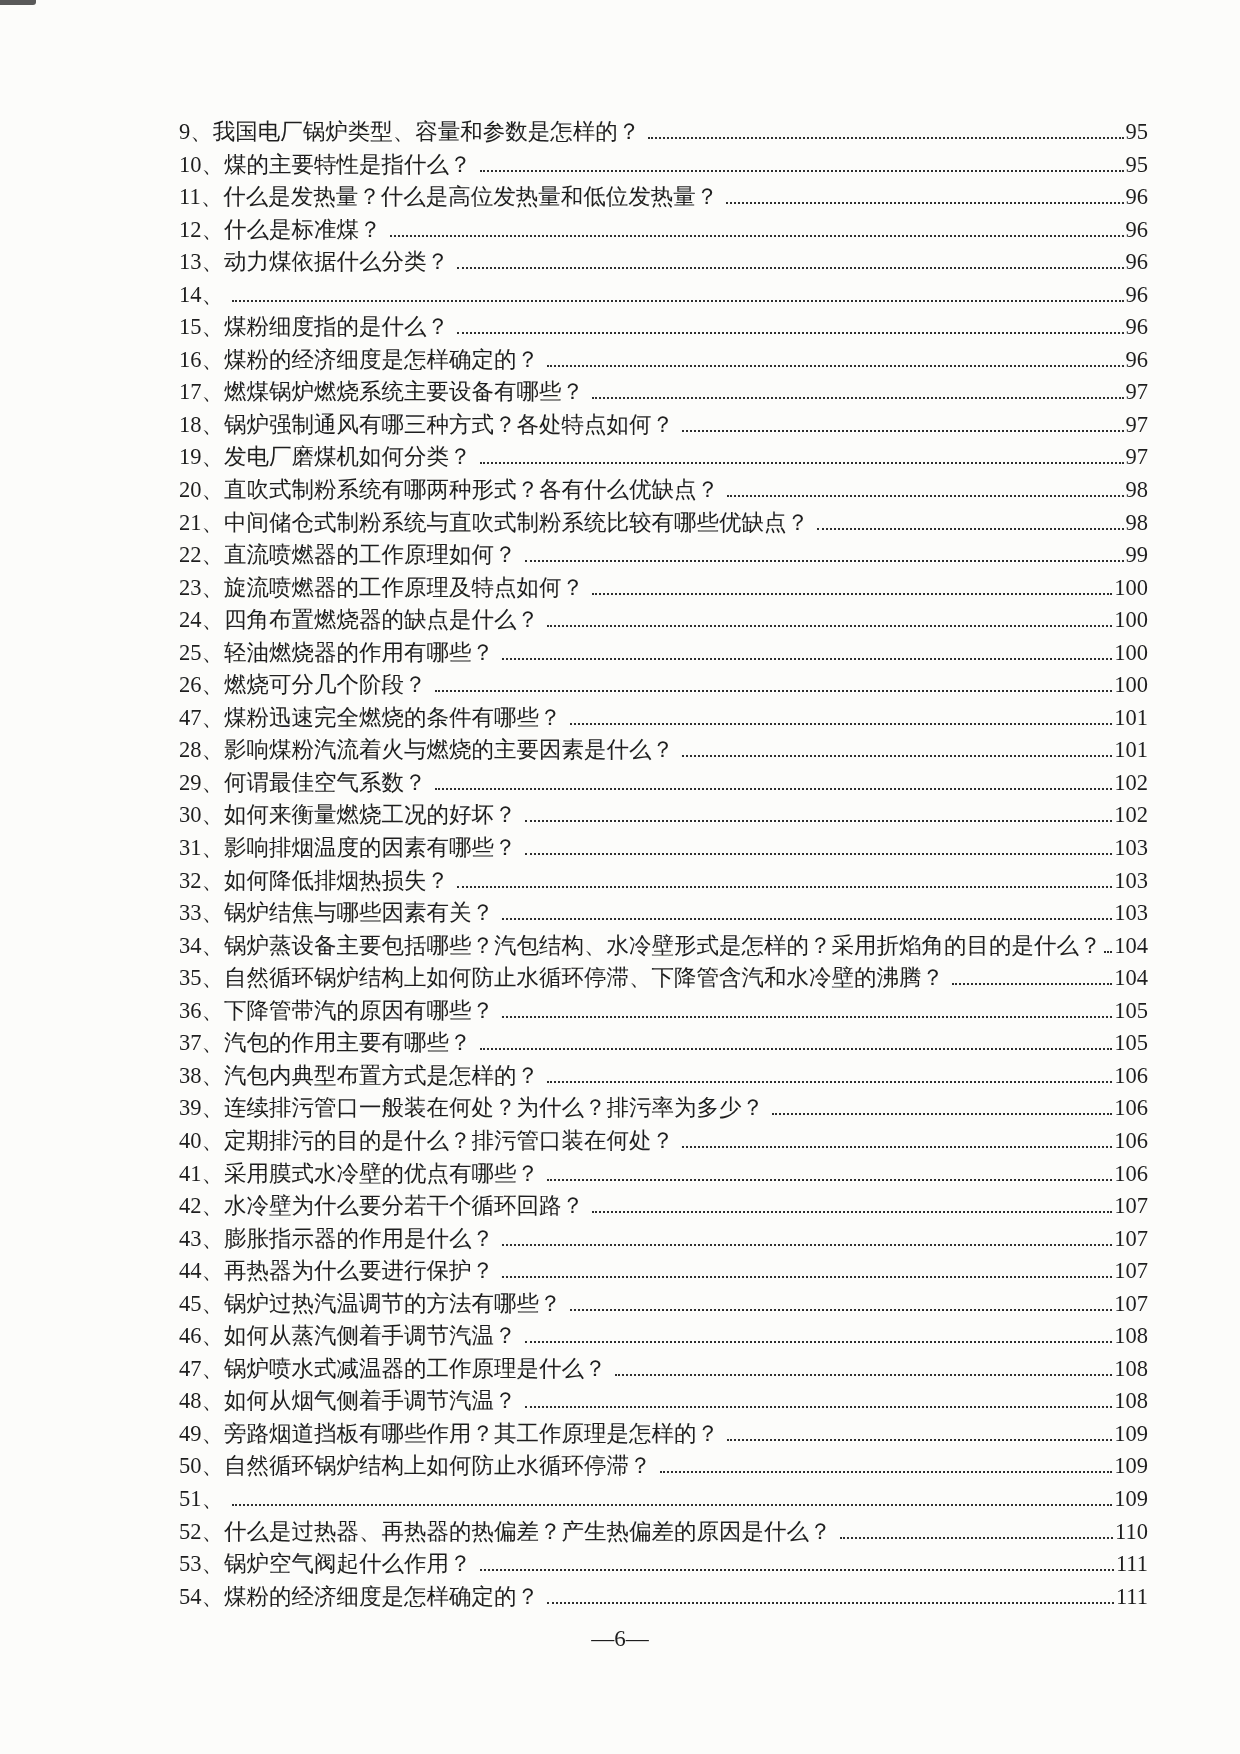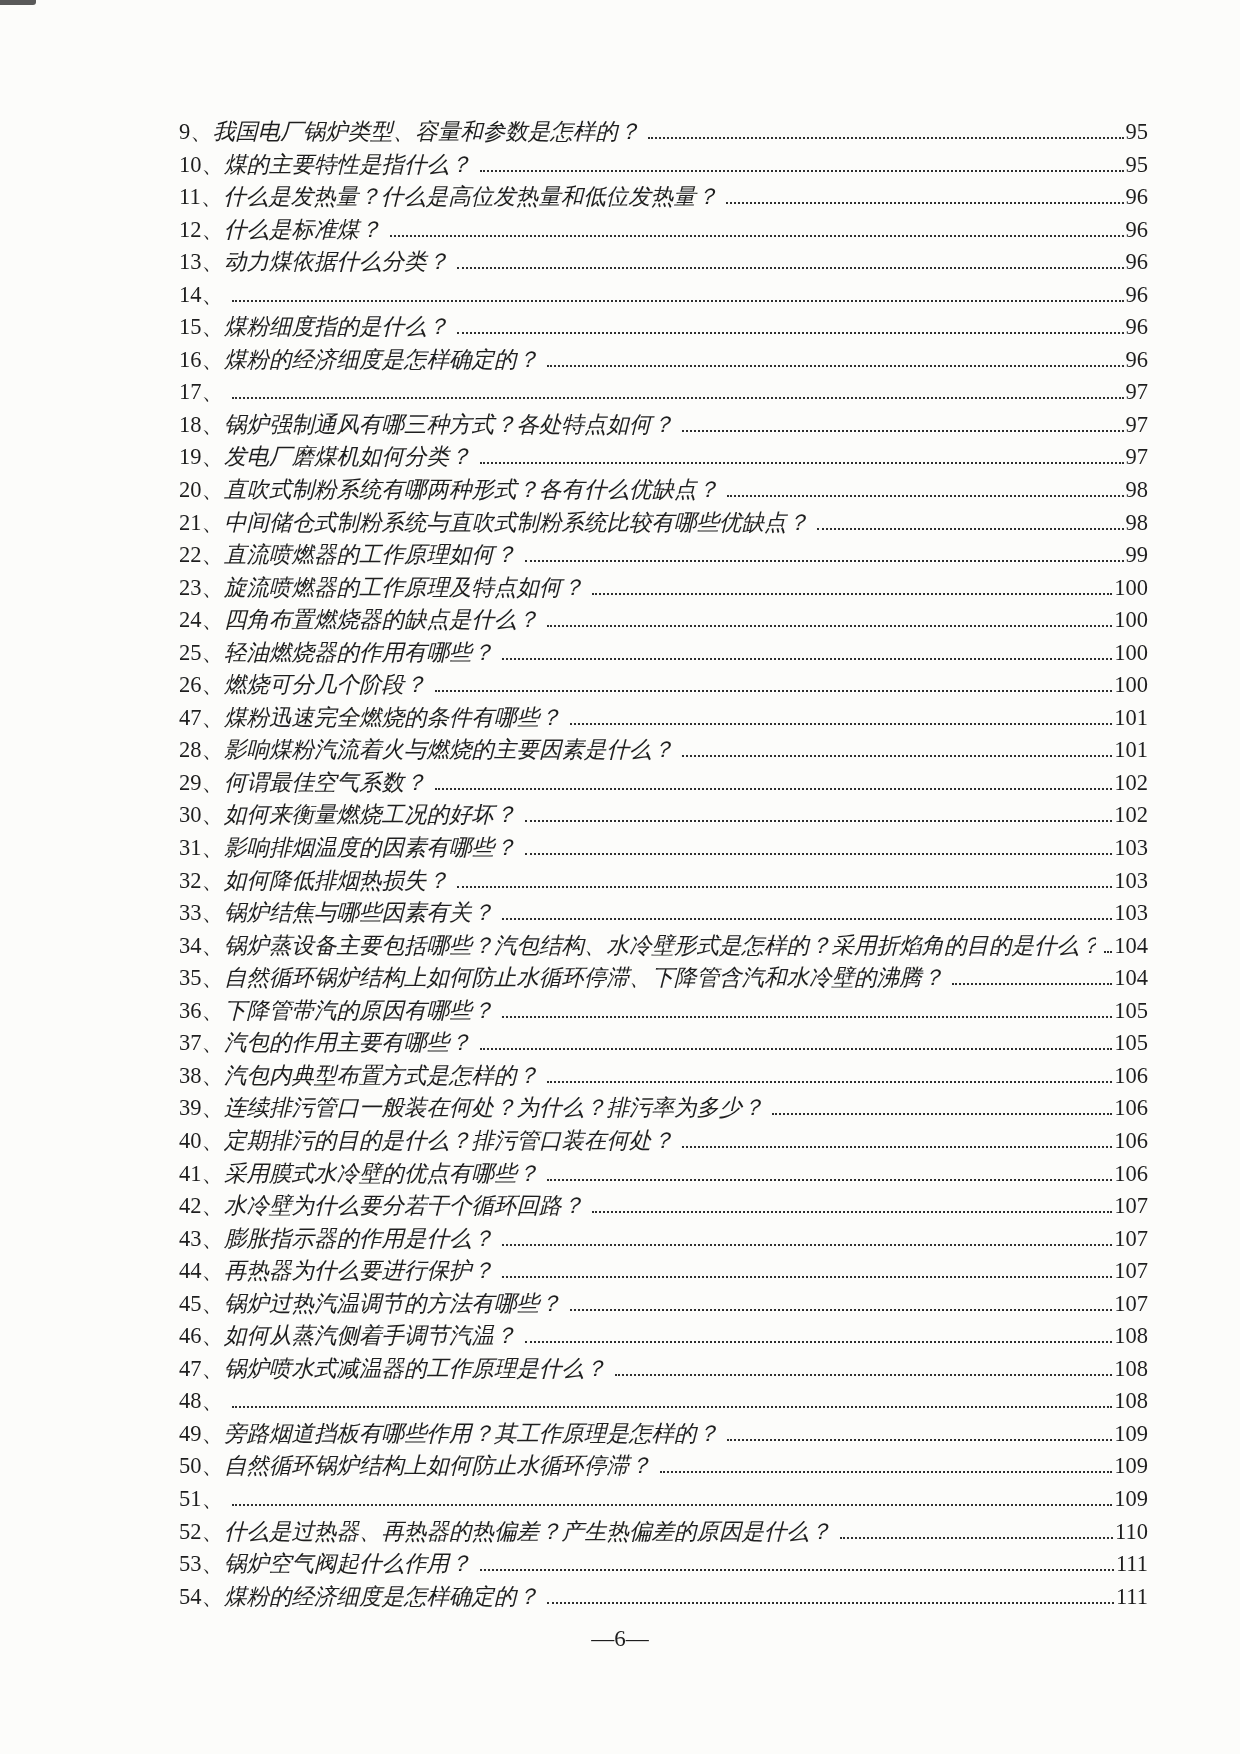--- a/index.html
+++ b/index.html
@@ -35,21 +35,21 @@
   }
   .toc-row{
     display:flex;
     align-items:baseline;
     height:32.55px;
     line-height:32.55px;
     font-size:22.5px;
     white-space:nowrap;
   }
   .toc-num{flex:0 0 auto;}
-  .toc-title{flex:0 1 auto;overflow:hidden;font-style:italic;}
+  .toc-title{flex:0 1 auto;overflow:hidden;}
   .leader{
     flex:1 1 8px;
     min-width:8px;
     margin:0 2px 0 8px;
     border-bottom:2.6px dotted var(--dot-color);
   }
   .toc-page{flex:0 0 auto;text-align:left;}
   .footer{
     position:absolute;
     top:1624px;left:0;
@@ -115,20 +115,21 @@
 
   <div class="toc-row">
     <span class="toc-num">16、</span>
     <span class="toc-title">煤粉的经济细度是怎样确定的？</span>
     <span class="leader"></span>
     <span class="toc-page">96</span>
   </div>
 
   <div class="toc-row">
     <span class="toc-num">17、</span>
+    <span class="toc-title">燃煤锅炉燃烧系统主要设备有哪些？</span>
     <span class="leader"></span>
     <span class="toc-page">97</span>
   </div>
 
   <div class="toc-row">
     <span class="toc-num">18、</span>
     <span class="toc-title">锅炉强制通风有哪三种方式？各处特点如何？</span>
     <span class="leader"></span>
     <span class="toc-page">97</span>
   </div>
@@ -331,20 +332,21 @@
 
   <div class="toc-row">
     <span class="toc-num">47、</span>
     <span class="toc-title">锅炉喷水式减温器的工作原理是什么？</span>
     <span class="leader"></span>
     <span class="toc-page">108</span>
   </div>
 
   <div class="toc-row">
     <span class="toc-num">48、</span>
+    <span class="toc-title">如何从烟气侧着手调节汽温？</span>
     <span class="leader"></span>
     <span class="toc-page">108</span>
   </div>
 
   <div class="toc-row">
     <span class="toc-num">49、</span>
     <span class="toc-title">旁路烟道挡板有哪些作用？其工作原理是怎样的？</span>
     <span class="leader"></span>
     <span class="toc-page">109</span>
   </div>

